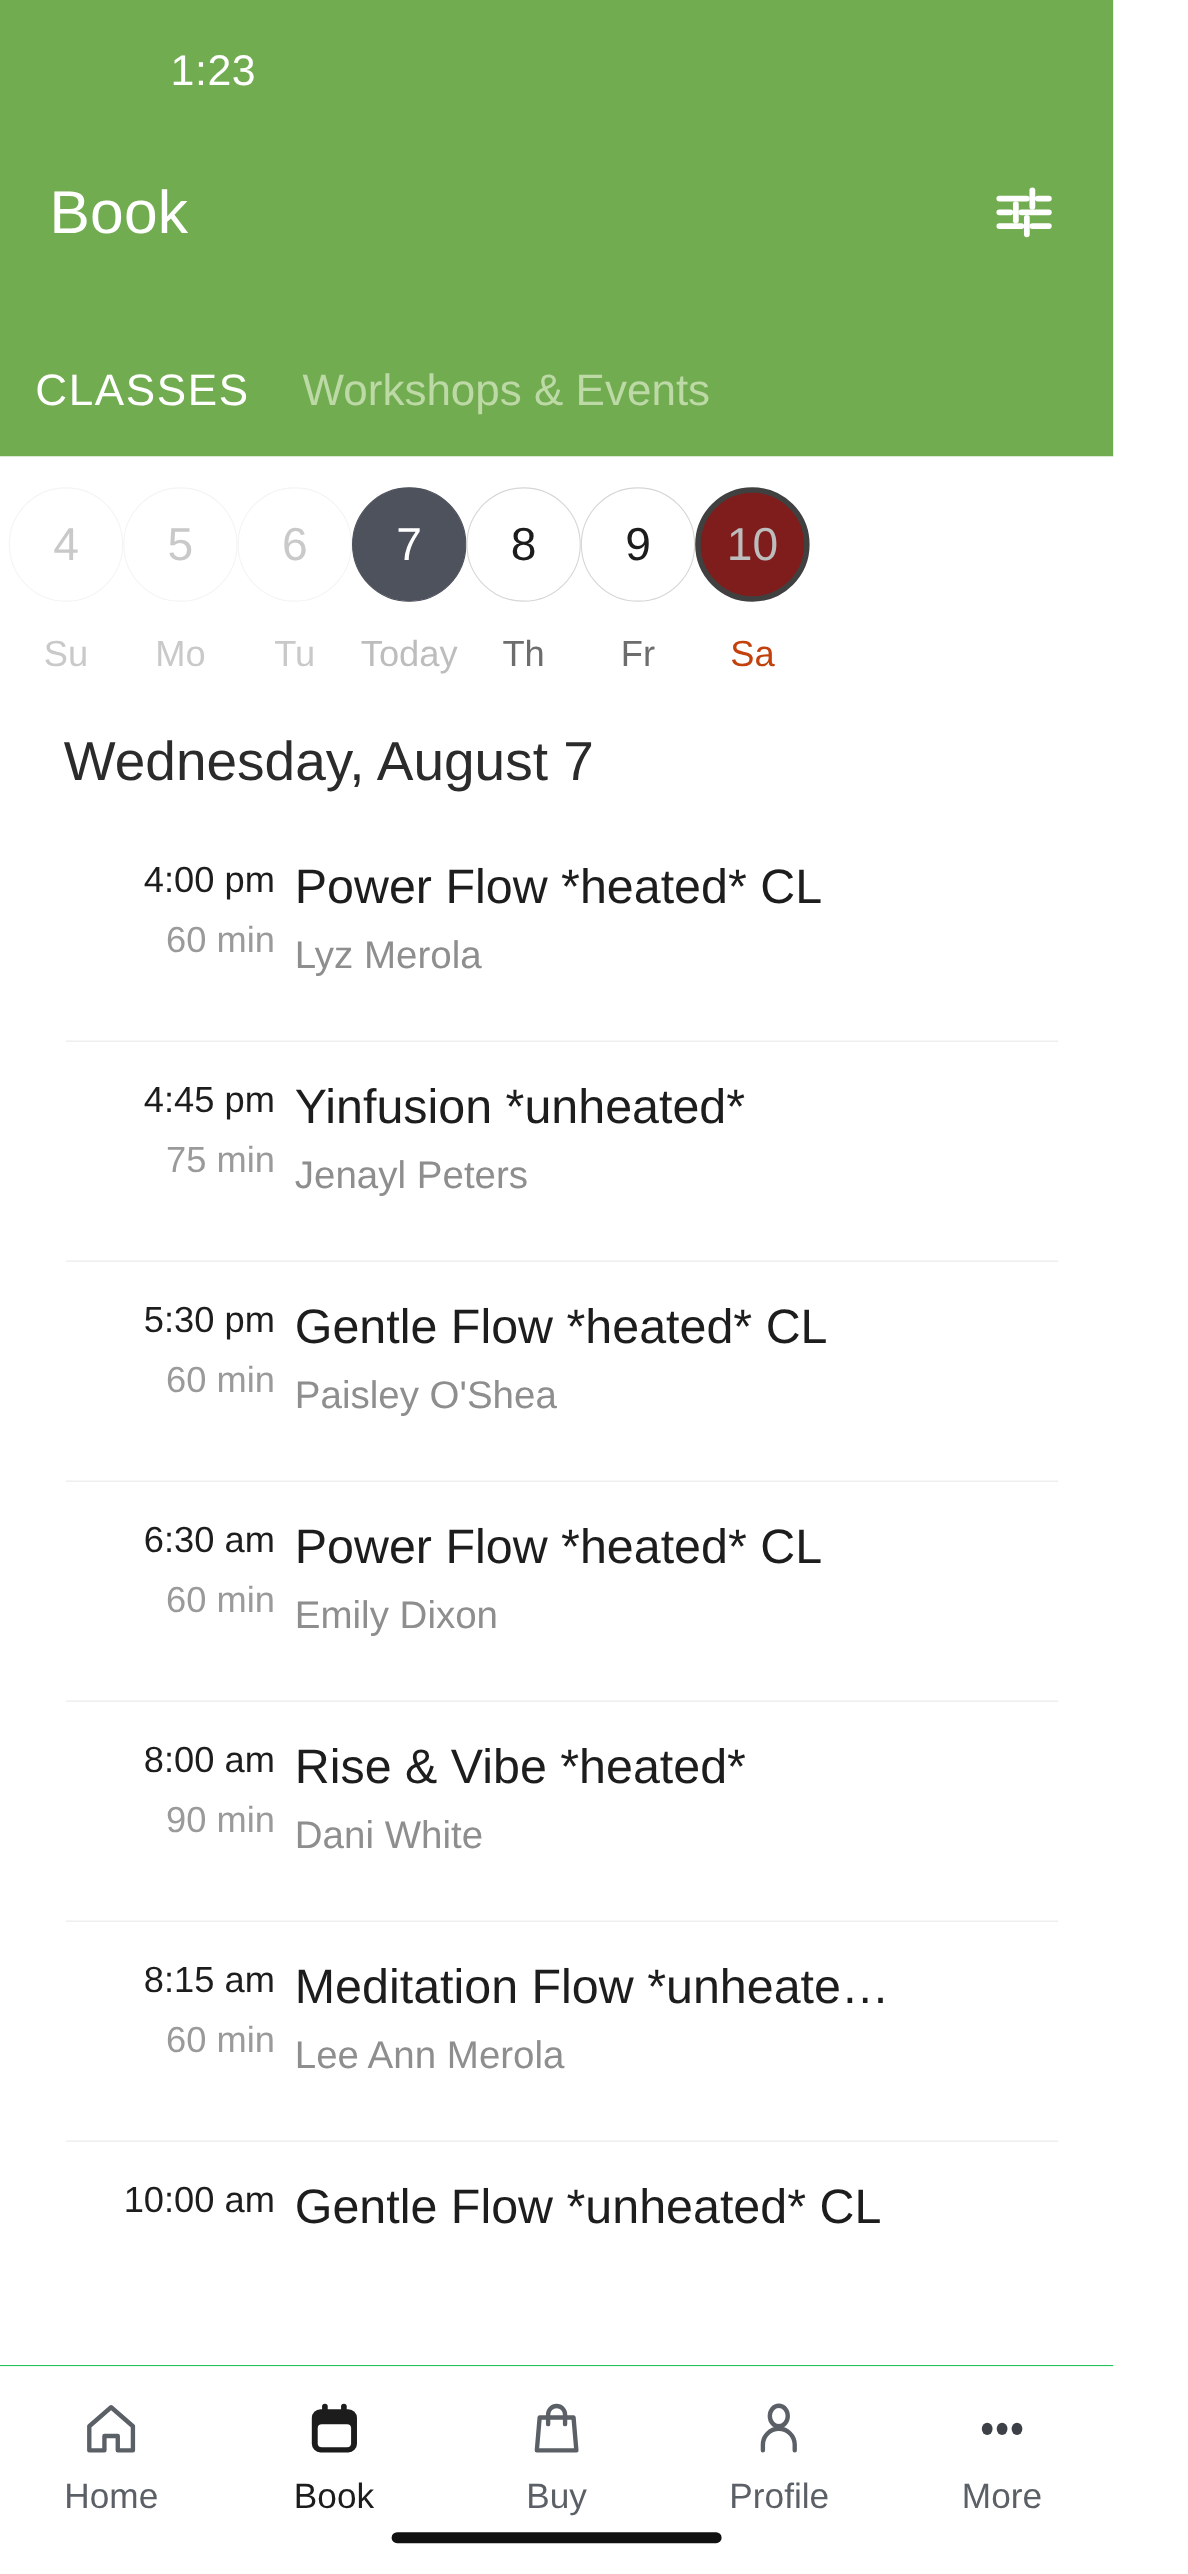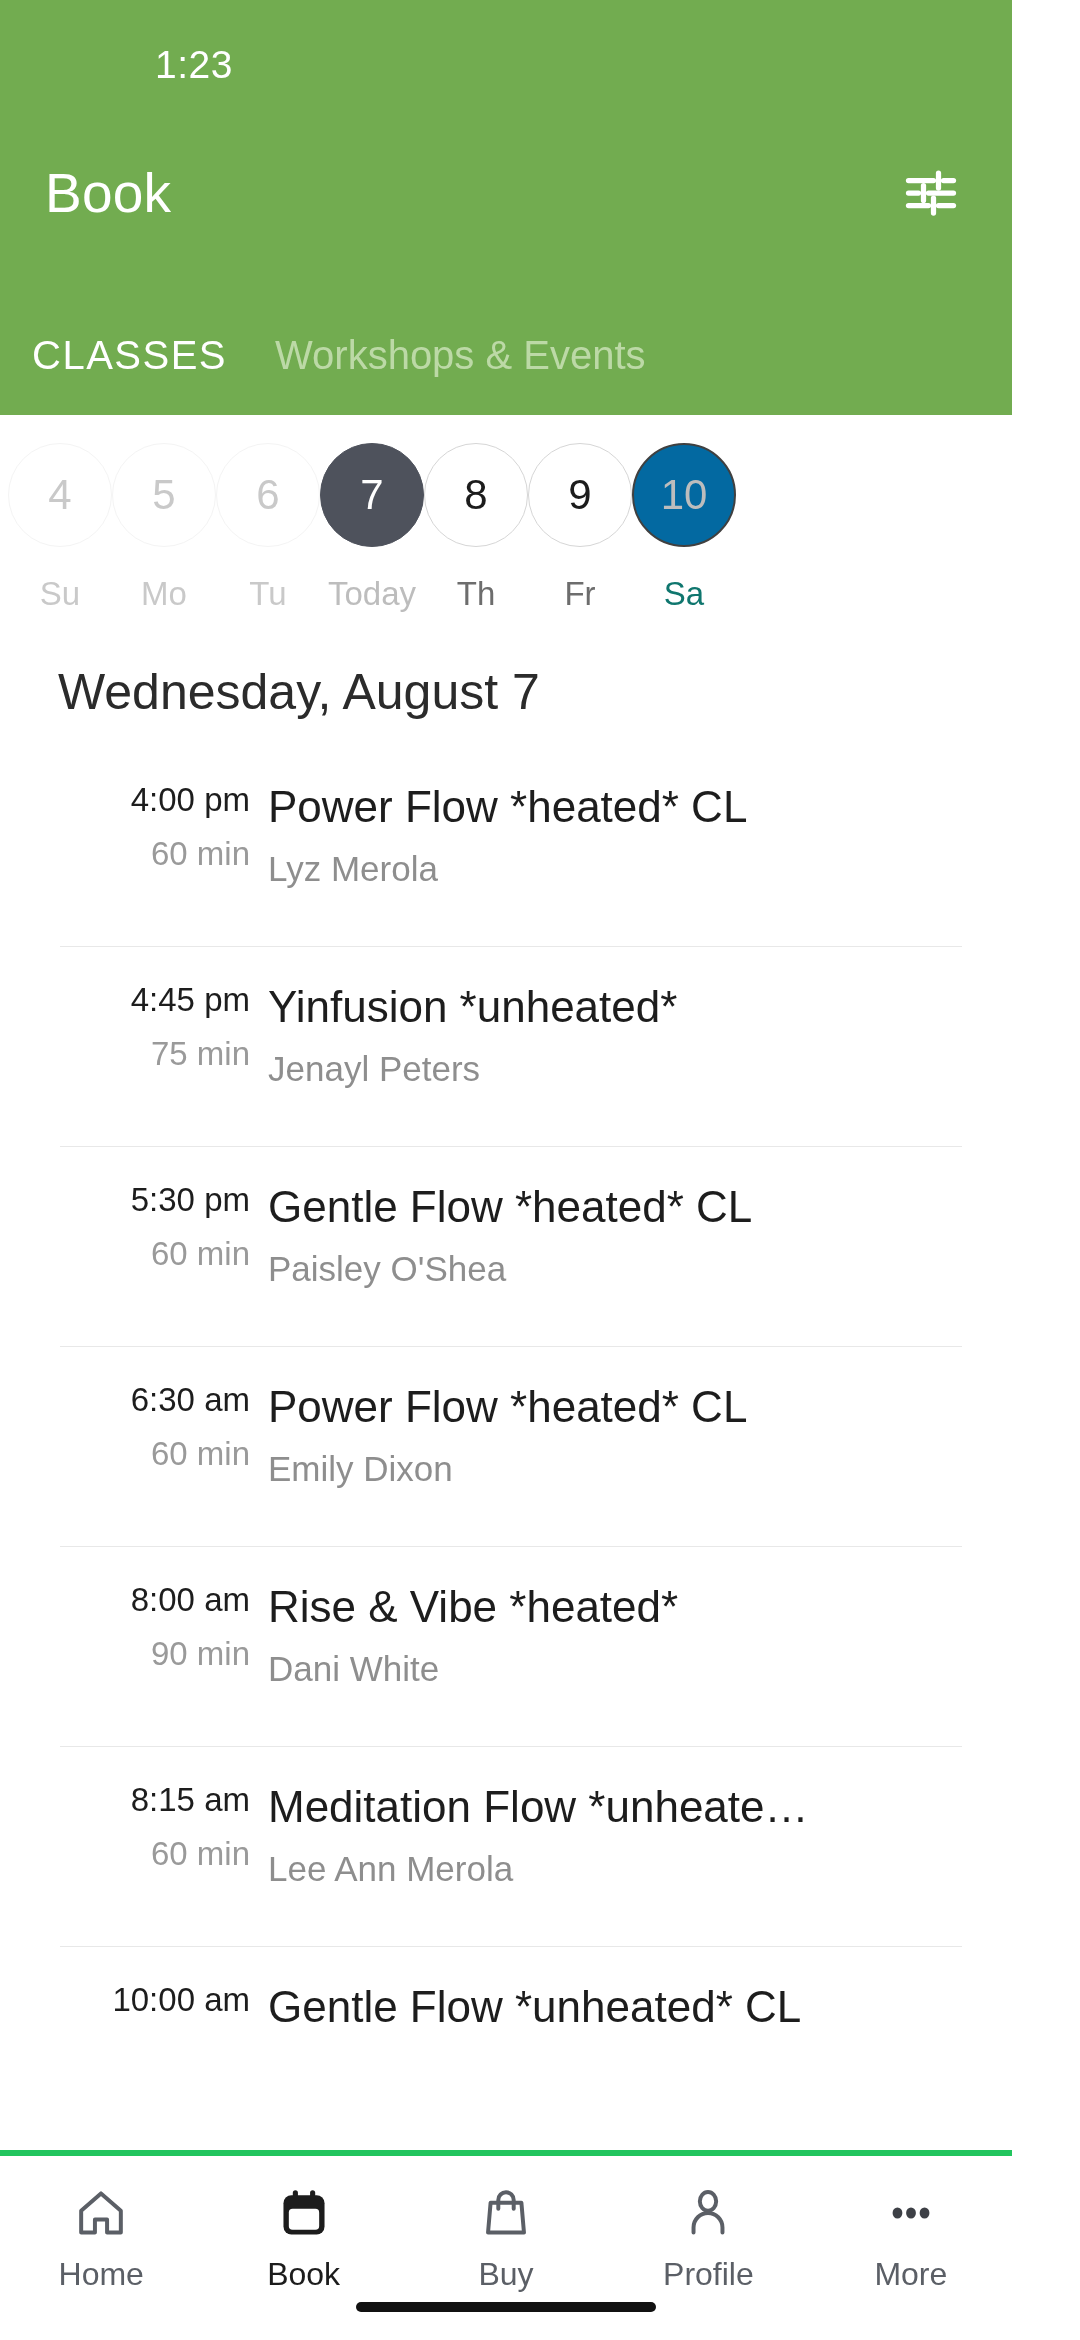--- a/index.html
+++ b/index.html
@@ -41,26 +41,26 @@
   }
   .daycell:first-child { margin-left:-4px; }
   .daynum {
     width:104px; height:104px; border-radius:50%;
     display:flex; align-items:center; justify-content:center;
     font-size:42px;
   }
   .daynum.past     { border:1px solid #f4f4f4; color:#c9c9c9; background:#ffffff; }
   .daynum.today    { background:#4e525c; color:#ffffff; border:1px solid #4e525c; }
   .daynum.future   { border:1px solid #d6d6d6; color:#1c1c1c; background:#ffffff; }
-  .daynum.filled   { background:#0369a1; color:#bdbdbd; border:2px solid #404040; }
+  .daynum.filled   { background:#7f1d1d; color:#bdbdbd; border:5px solid #404040; }
   .daylabel { margin-top:28px; font-size:33px; }
   .daylabel.past   { color:#c9c9c9; }
   .daylabel.today  { color:#bdbdbd; }
   .daylabel.future { color:#6d6d6d; }
-  .daylabel.muted  { color:#0f766e; }
+  .daylabel.muted  { color:#c2410c; }
 
   
   .dayheading {
     flex:0 0 auto; padding:38px 0 26px 58px;
     font-size:50px; color:#2b2b2b; font-weight:400;
   }
 
   
   .classlist { flex:1 1 auto; overflow:hidden; position:relative; }
   .classrow {
@@ -82,21 +82,21 @@
   .infocol { flex:1 1 auto; padding-right:24px; min-width:0; }
   .classname {
     font-size:44px; color:#1d1d1d; line-height:1.18;
     white-space:nowrap; overflow:hidden; text-overflow:ellipsis;
   }
   .teacher { font-size:35px; color:#8e8e8e; margin-top:16px; }
 
   
   .bottomnav {
     flex:0 0 auto; height:190px; background:#ffffff;
-    border-top:6px solid #22c55e;
+    border-top:1px solid #22c55e;
     display:flex; align-items:flex-start; padding-top:26px;
   }
   .navitem {
     flex:1 1 0; display:flex; flex-direction:column;
     align-items:center; gap:12px;
   }
   .navicon { height:62px; display:flex; align-items:center; justify-content:center; }
   .navlabel { font-size:32px; color:#5b5f66; }
   .navitem.active .navlabel { color:#1c1c1c; }
   .homeindicator {

